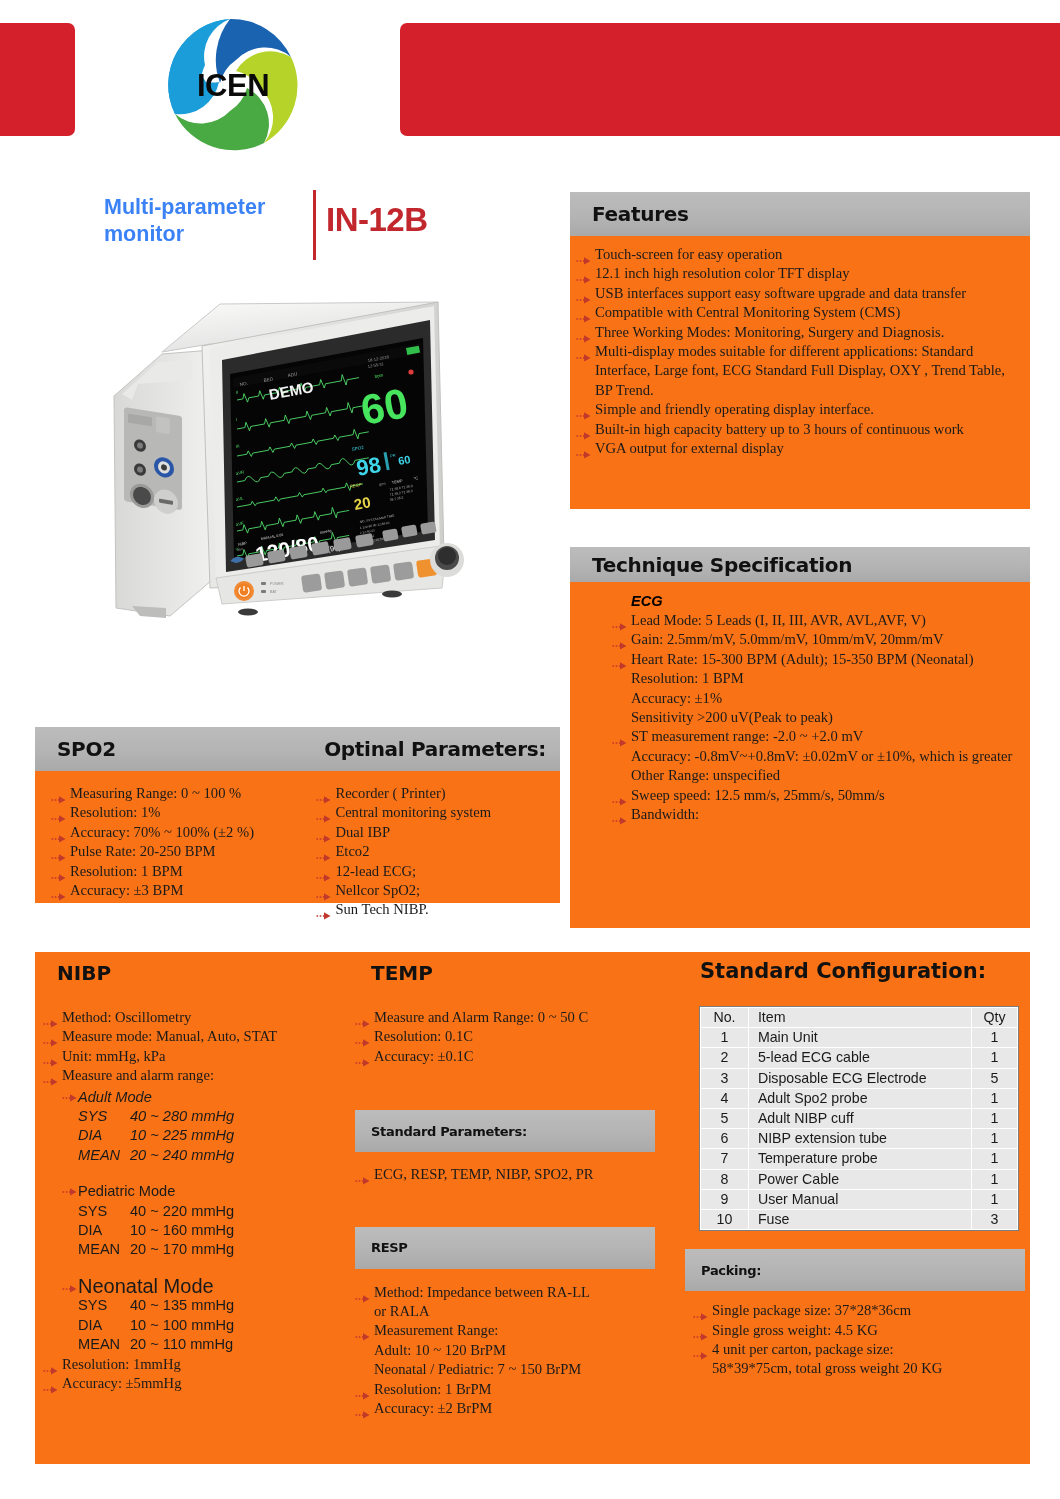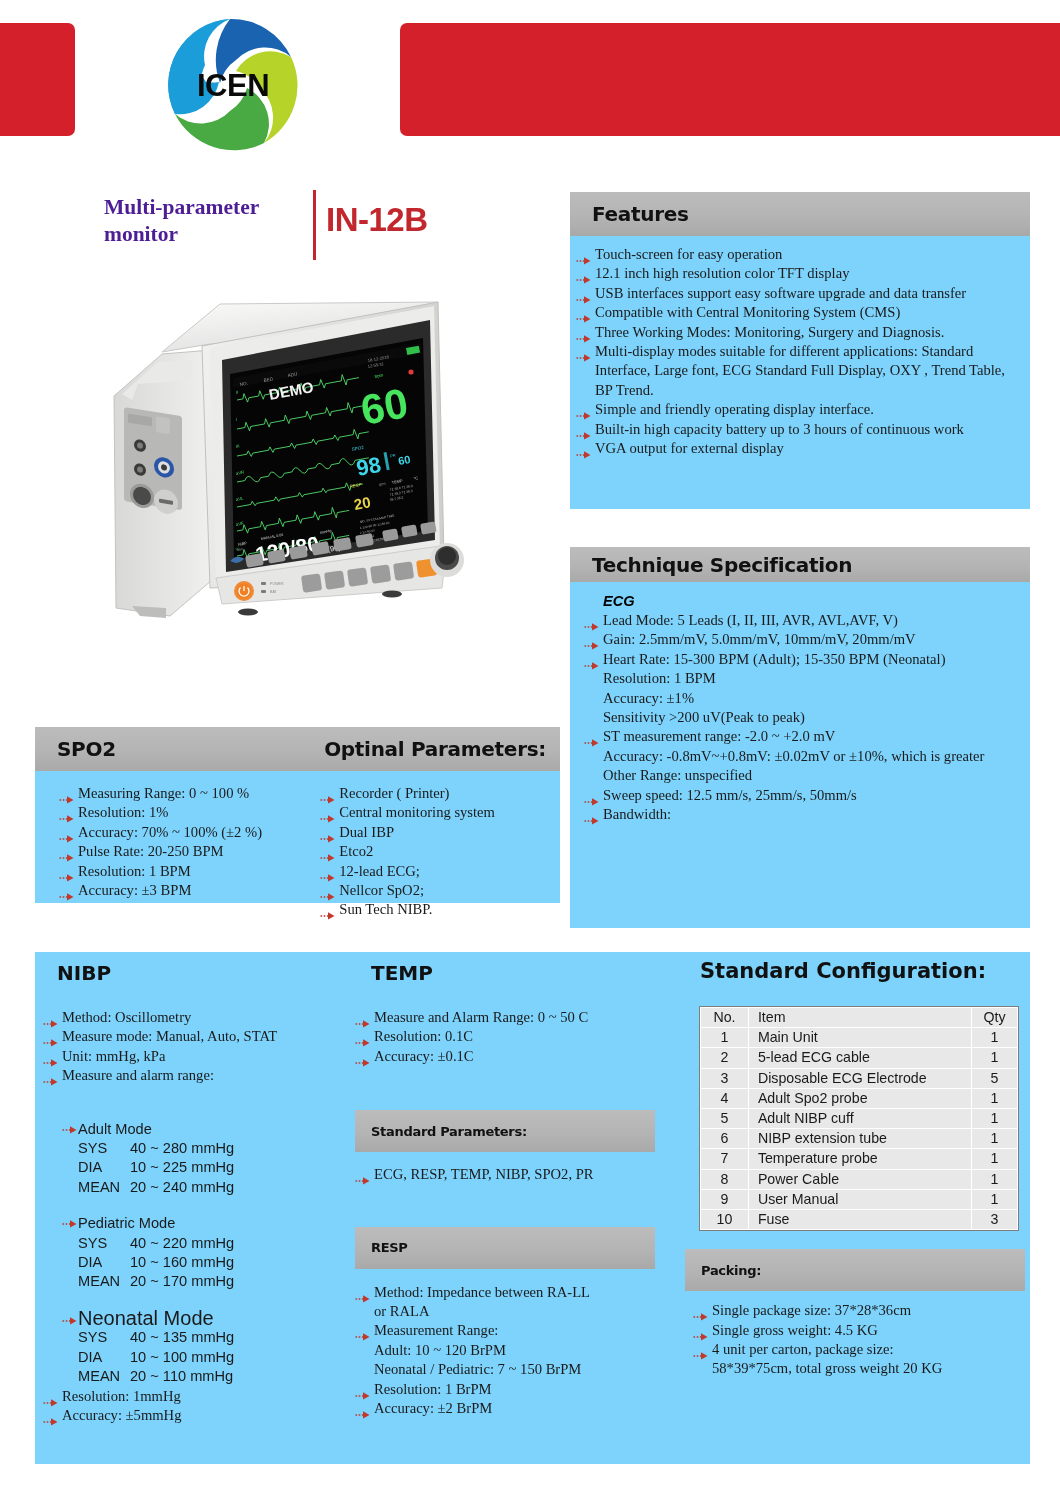--- a/index.html
+++ b/index.html
@@ -32,37 +32,37 @@
     text-align: center;
     font-family: "Liberation Sans", sans-serif;
     font-weight: bold; font-size: 31px; color: #0a0a0a;
     letter-spacing: -0.5px;
   }
 
   
   .title-block { position: absolute; left: 98px; top: 190px; width: 440px; height: 72px; }
   .title-main {
     position: absolute; left: 6px; top: 4px; width: 205px;
-    color: #4c1d95; font-weight: bold; font-size: 21.5px; line-height: 27px; font-family: Liberation Serif, serif;
+    color: #3b82f6; font-weight: bold; font-size: 21.5px; line-height: 27px;
   }
   .title-sep {
     position: absolute; left: 215px; top: 0px;
     width: 3px; height: 70px; background: #c1272d;
   }
   .title-model {
     position: absolute; left: 228px; top: 10px;
     color: #c1272d; font-weight: bold; font-size: 33px; line-height: 40px;
     letter-spacing: -0.5px;
   }
 
   
   .product { position: absolute; left: 92px; top: 288px; width: 478px; height: 390px; }
 
   
-  .panel { position: absolute; background: #7dd3fc; }
+  .panel { position: absolute; background: #f97316; }
   .bar {
     background: linear-gradient(to bottom, #bcbcbc 0%, #b4b4b4 55%, #a9a9a9 100%);
     display: flex; align-items: center;
   }
   .bar-title {
     font-family: "DejaVu Sans", sans-serif;
     font-weight: bold; color: #111; font-size: 20px;
     padding-left: 22px; letter-spacing: -0.3px;
   }
   .bar-title.right { margin-left: auto; padding-left: 0; padding-right: 14px; }
@@ -86,26 +86,26 @@
   .ital { font-style: italic; font-weight: bold; }
 
   
   #features { left: 570px; top: 192px; width: 460px; height: 317px; }
   #features .bar { height: 44px; }
   #features .body { padding: 9px 8px 0 6px; }
 
   
   #techspec { left: 570px; top: 547px; width: 460px; height: 381px; }
   #techspec .bar { height: 35px; }
-  #techspec .body { padding: 9px 8px 0 14px; }
+  #techspec .body { padding: 9px 8px 0 14px; margin-left: 28px; }
 
   
   #spo2 { left: 35px; top: 727px; width: 525px; height: 176px; }
   #spo2 .bar { height: 44px; }
-  #spo2 .body { display: flex; padding: 13px 0 0 16px; }
+  #spo2 .body { display: flex; padding: 13px 0 0 8px; }
   #spo2 .col-a { width: 272px; padding-left: 8px; }
   #spo2 .col-b { width: 250px; padding-left: 4px; }
 
   
   #bottom { left: 35px; top: 952px; width: 995px; height: 512px; }
   #bottom .bar-main { height: 42px; position: relative; }
   #bottom .bar-main .t1 { position:absolute; left: 22px; top: 9px; font-family:"DejaVu Sans",sans-serif; font-weight:bold; font-size:20px; color:#111; }
   #bottom .bar-main .t2 { position:absolute; left: 336px; top: 9px; font-family:"DejaVu Sans",sans-serif; font-weight:bold; font-size:20px; color:#111; }
   #bottom .bar-main .t3 { position:absolute; left: 665px; top: 7px; font-family:"DejaVu Sans",sans-serif; font-weight:bold; font-size:21px; color:#111; }
 
@@ -521,21 +521,21 @@
             <li><span class="bl"><svg width="16" height="9" viewBox="0 0 16 9">
                   <line x1="0.5" y1="5" x2="8" y2="5" stroke="#c0392b" stroke-width="1.3" stroke-dasharray="1.6 1.6"></line>
                   <path d="M8,1.2 L14.5,4.9 L8,8.6 Z" fill="#c0392b"></path>
                 </svg></span><span>Unit: mmHg, kPa</span></li>
             <li><span class="bl"><svg width="16" height="9" viewBox="0 0 16 9">
                   <line x1="0.5" y1="5" x2="8" y2="5" stroke="#c0392b" stroke-width="1.3" stroke-dasharray="1.6 1.6"></line>
                   <path d="M8,1.2 L14.5,4.9 L8,8.6 Z" fill="#c0392b"></path>
                 </svg></span><span>Measure and alarm range:</span></li>
           </ul>
         <div id="nibp-modes">
-            <div style="margin-top: 34px;">
+            <div style="margin-top: 2px; font-style: italic;">
               <div style="position: relative; padding-left: 19px; font-size: 14.6px; line-height: 19.4px; color: rgb(26, 26, 26);"><span class="bl"><svg width="16" height="9" viewBox="0 0 16 9">
                     <line x1="0.5" y1="5" x2="8" y2="5" stroke="#c0392b" stroke-width="1.3" stroke-dasharray="1.6 1.6"></line>
                     <path d="M8,1.2 L14.5,4.9 L8,8.6 Z" fill="#c0392b"></path>
                   </svg></span><span>Adult Mode</span></div>
               <div style="padding-left: 35px; font-size: 14.6px; line-height: 19.4px; color: rgb(26, 26, 26); display: flex;">
                 <span style="display: inline-block; width: 52px;">SYS</span>
                 <span>40 ~ 280 mmHg</span>
               </div>
               <div style="padding-left: 35px; font-size: 14.6px; line-height: 19.4px; color: rgb(26, 26, 26); display: flex;">
                 <span style="display: inline-block; width: 52px;">DIA</span>

